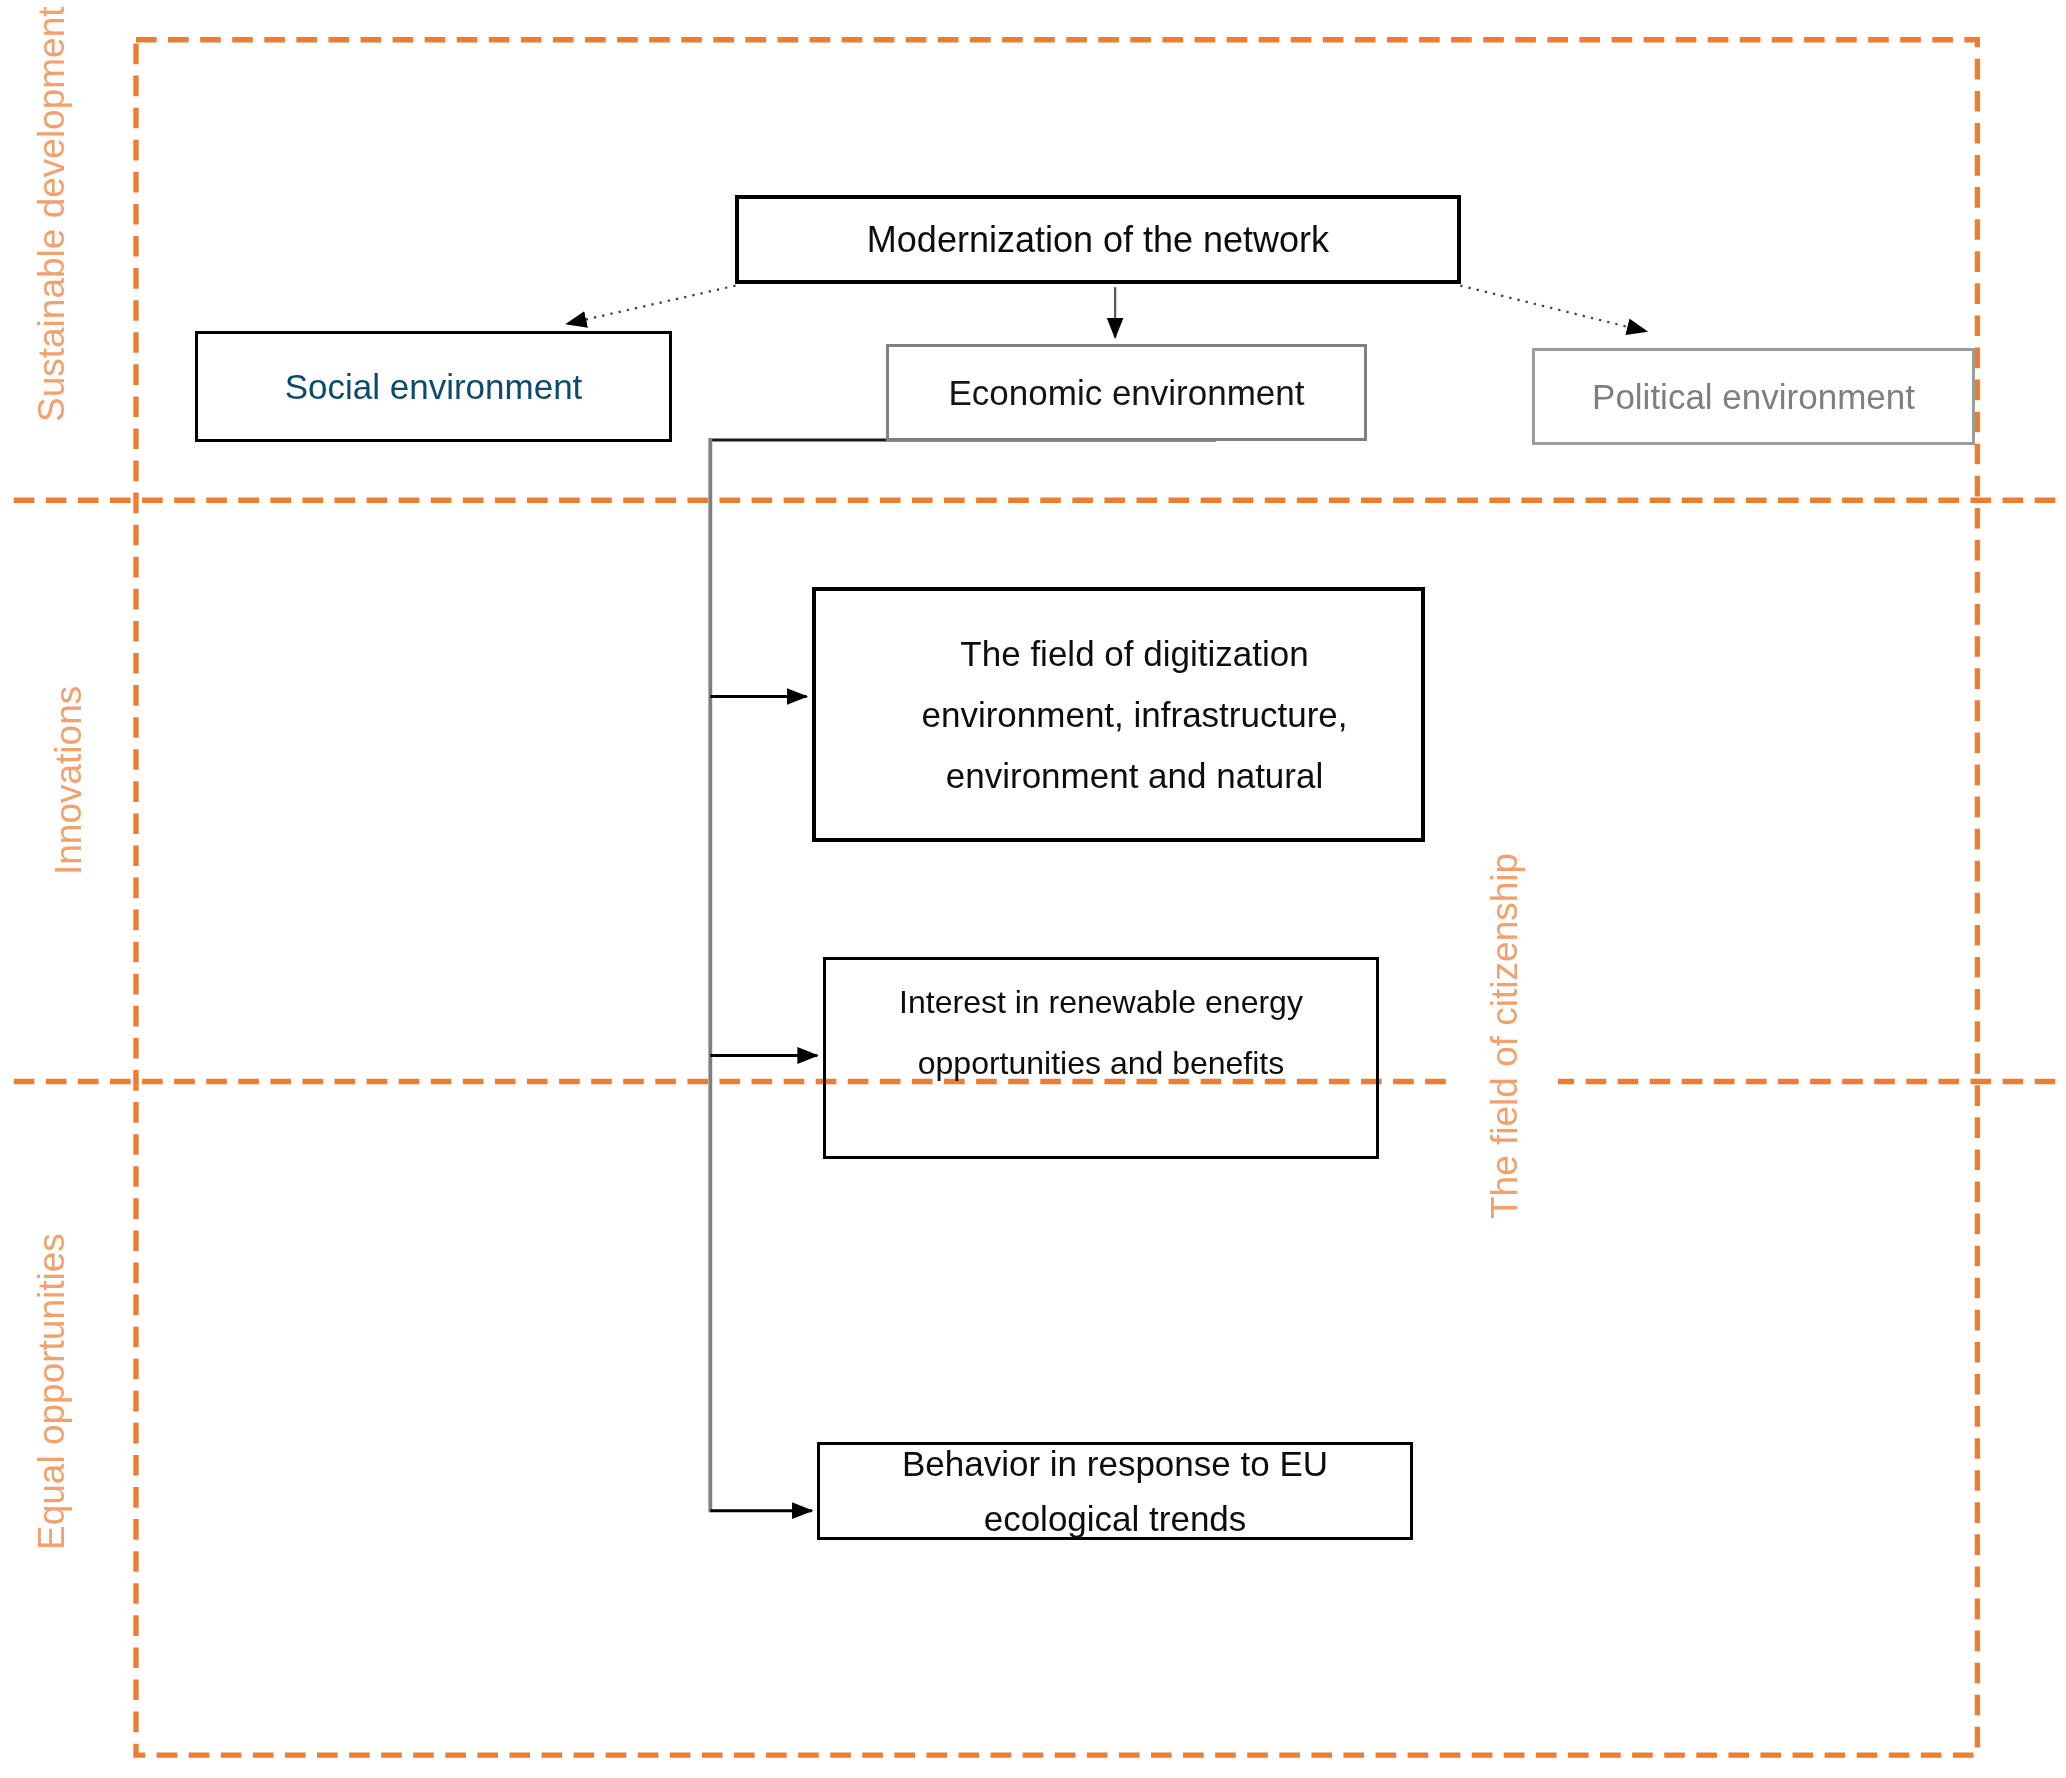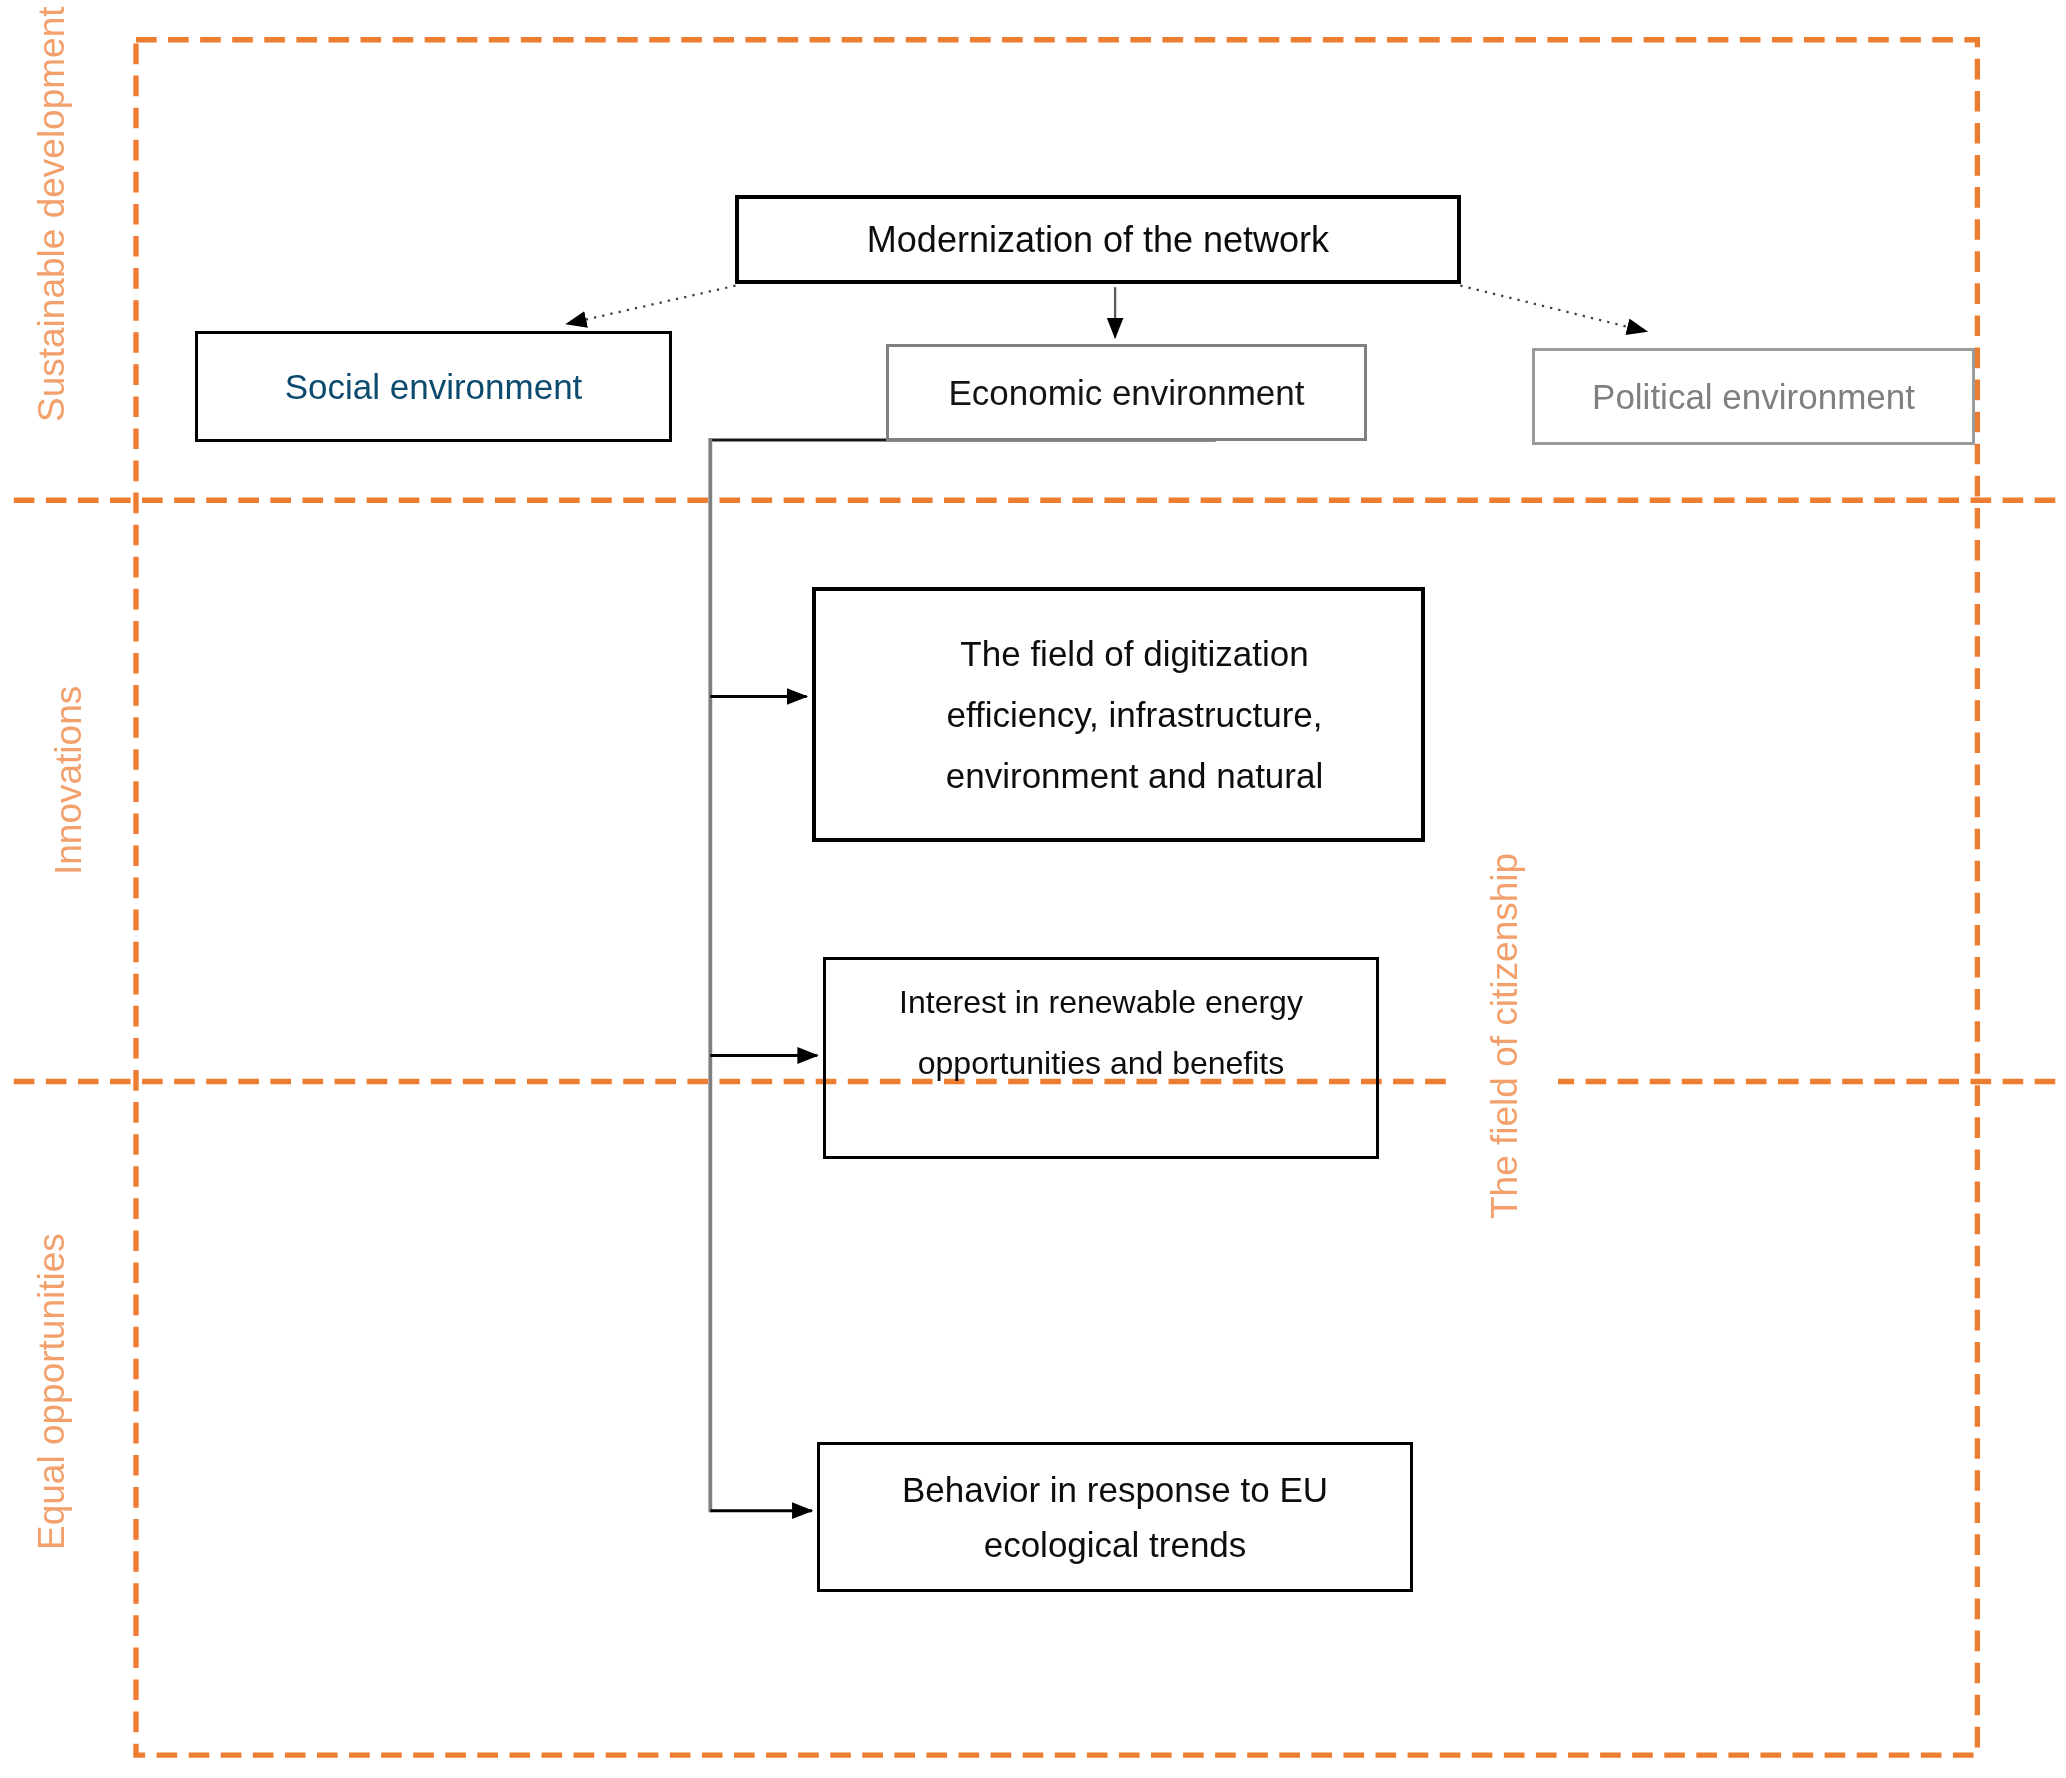--- a/index.html
+++ b/index.html
@@ -22,21 +22,21 @@
     background: transparent;
     box-sizing: border-box;
     color: #0d0d0d;
   }
   #box-modernization { left: 735px;  top: 195px;  width: 726px; height: 89px; border: 4.6px solid #000000; font-size: 36px; }
   #box-social        { left: 195px;  top: 331px;  width: 477px; height: 111px; border: 3.8px solid #000000; font-size: 35px; color: #0c4a6e; }
   #box-economic      { left: 886px; top: 344px;  width: 481px; height: 97px; border: 3.1px solid #808080; font-size: 35px; color: #141414; }
   #box-political     { left: 1532px; top: 348px;  width: 443px; height: 97px; border: 3.1px solid #9b9b9b; font-size: 35px; color: #7f7f7f; }
   #box-digitization  { left: 812px; top: 587px;  width: 613px; height: 255px; border: 4.6px solid #000000; font-size: 35px; line-height: 61px; padding-left: 32px; }
   #box-renewable     { left: 823px; top: 957px; width: 556px; height: 202px; border: 3.8px solid #000000; font-size: 32px; line-height: 61px; justify-content: flex-start; padding-top: 12.2px; }
-  #box-behavior      { left: 817px; top: 1442px; width: 596px; height: 150px; border: 3.8px solid #000000; font-size: 35px; line-height: 55px; }
+  #box-behavior      { left: 817px; top: 1442px; width: 596px; height: 98px; border: 3.8px solid #000000; font-size: 35px; line-height: 55px; }
   .zone-label {
     position: absolute;
     writing-mode: vertical-rl;
     transform: rotate(180deg);
     display: flex; align-items: center; justify-content: center;
     font-size: 37px;
     color: #f2a06c;
     white-space: nowrap;
     text-align: center;
   }
@@ -81,21 +81,21 @@
 <div class="box" id="box-economic">
   <span>Economic environment</span>
 </div>
 
 <div class="box" id="box-political">
   <span>Political environment</span>
 </div>
 
 <div class="box" id="box-digitization">
   <div>The field of digitization</div>
-  <div>efficiency, infrastructure,</div>
+  <div>environment, infrastructure,</div>
   <div>environment and natural</div>
 </div>
 
 <div class="box" id="box-renewable">
   <div>Interest in renewable energy</div>
   <div>opportunities and benefits</div>
 </div>
 
 <div class="box" id="box-behavior">
   <div>Behavior in response to EU</div>

